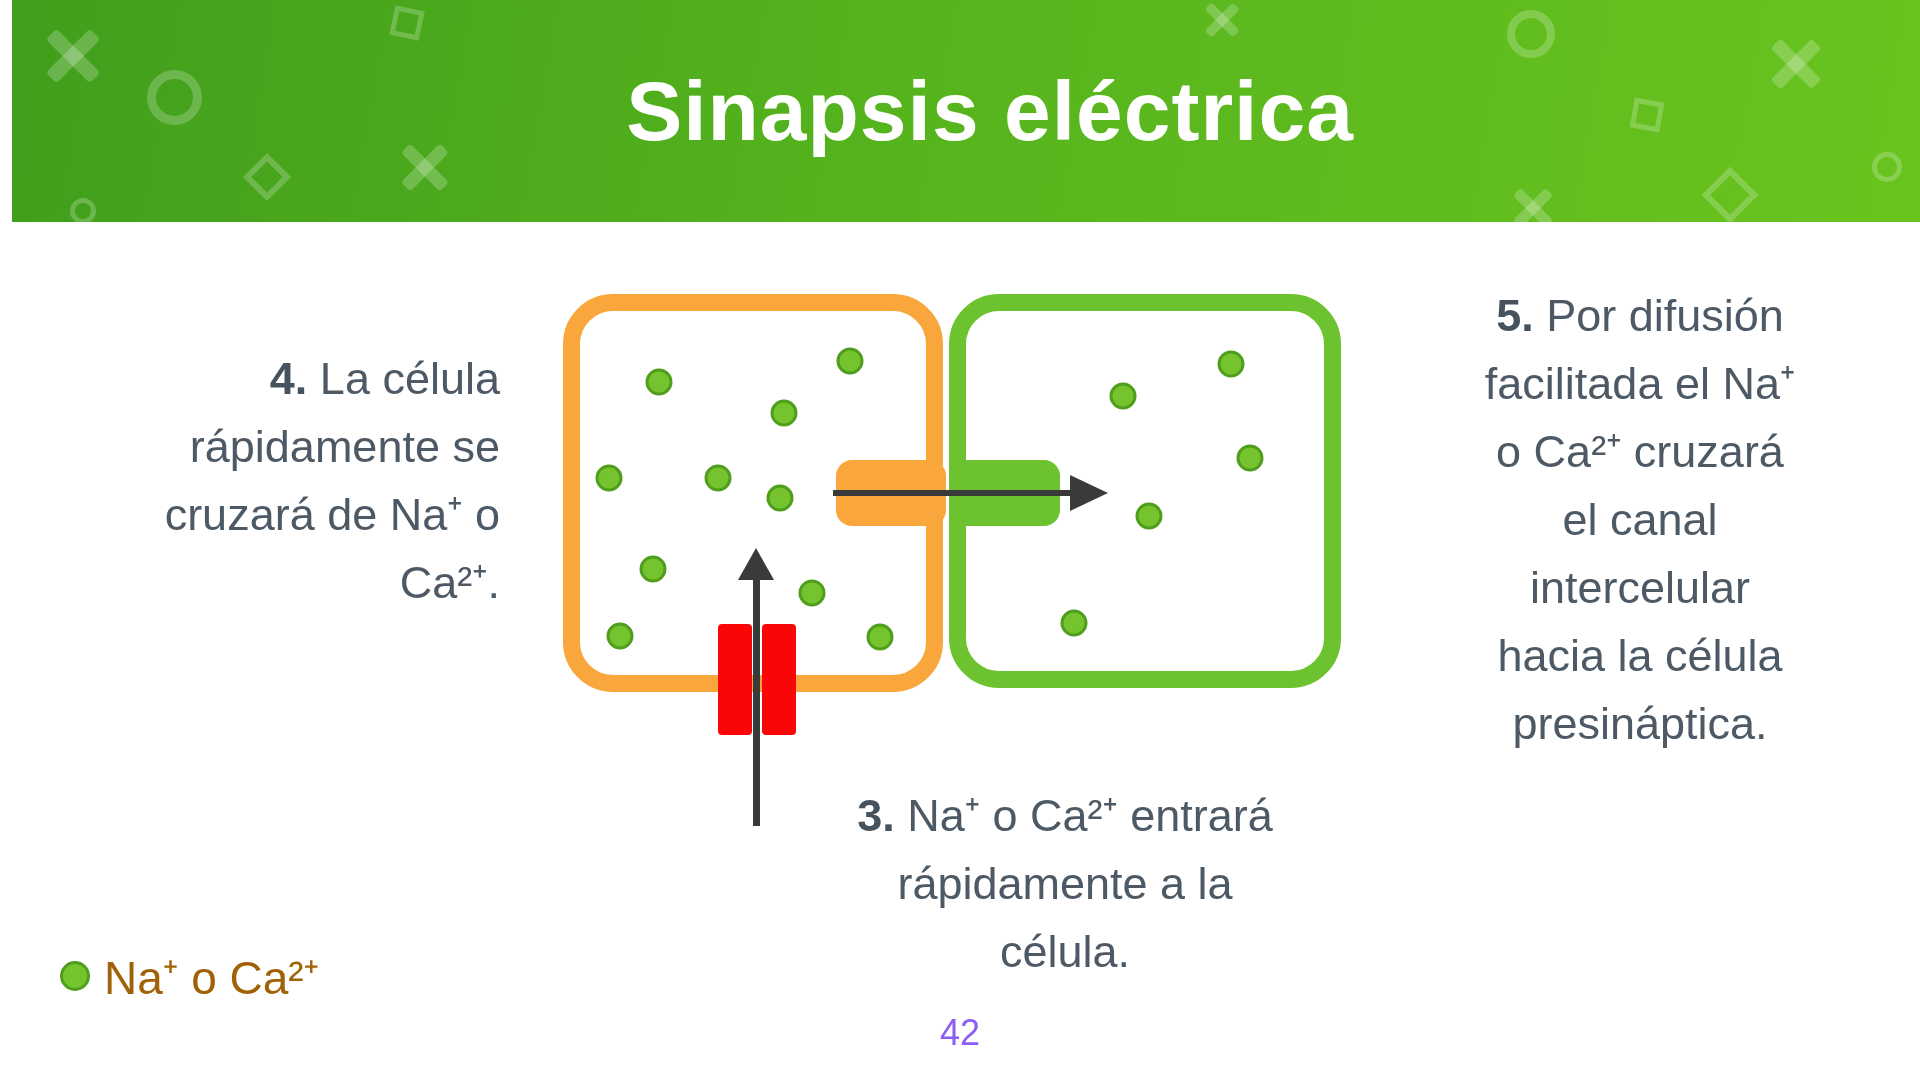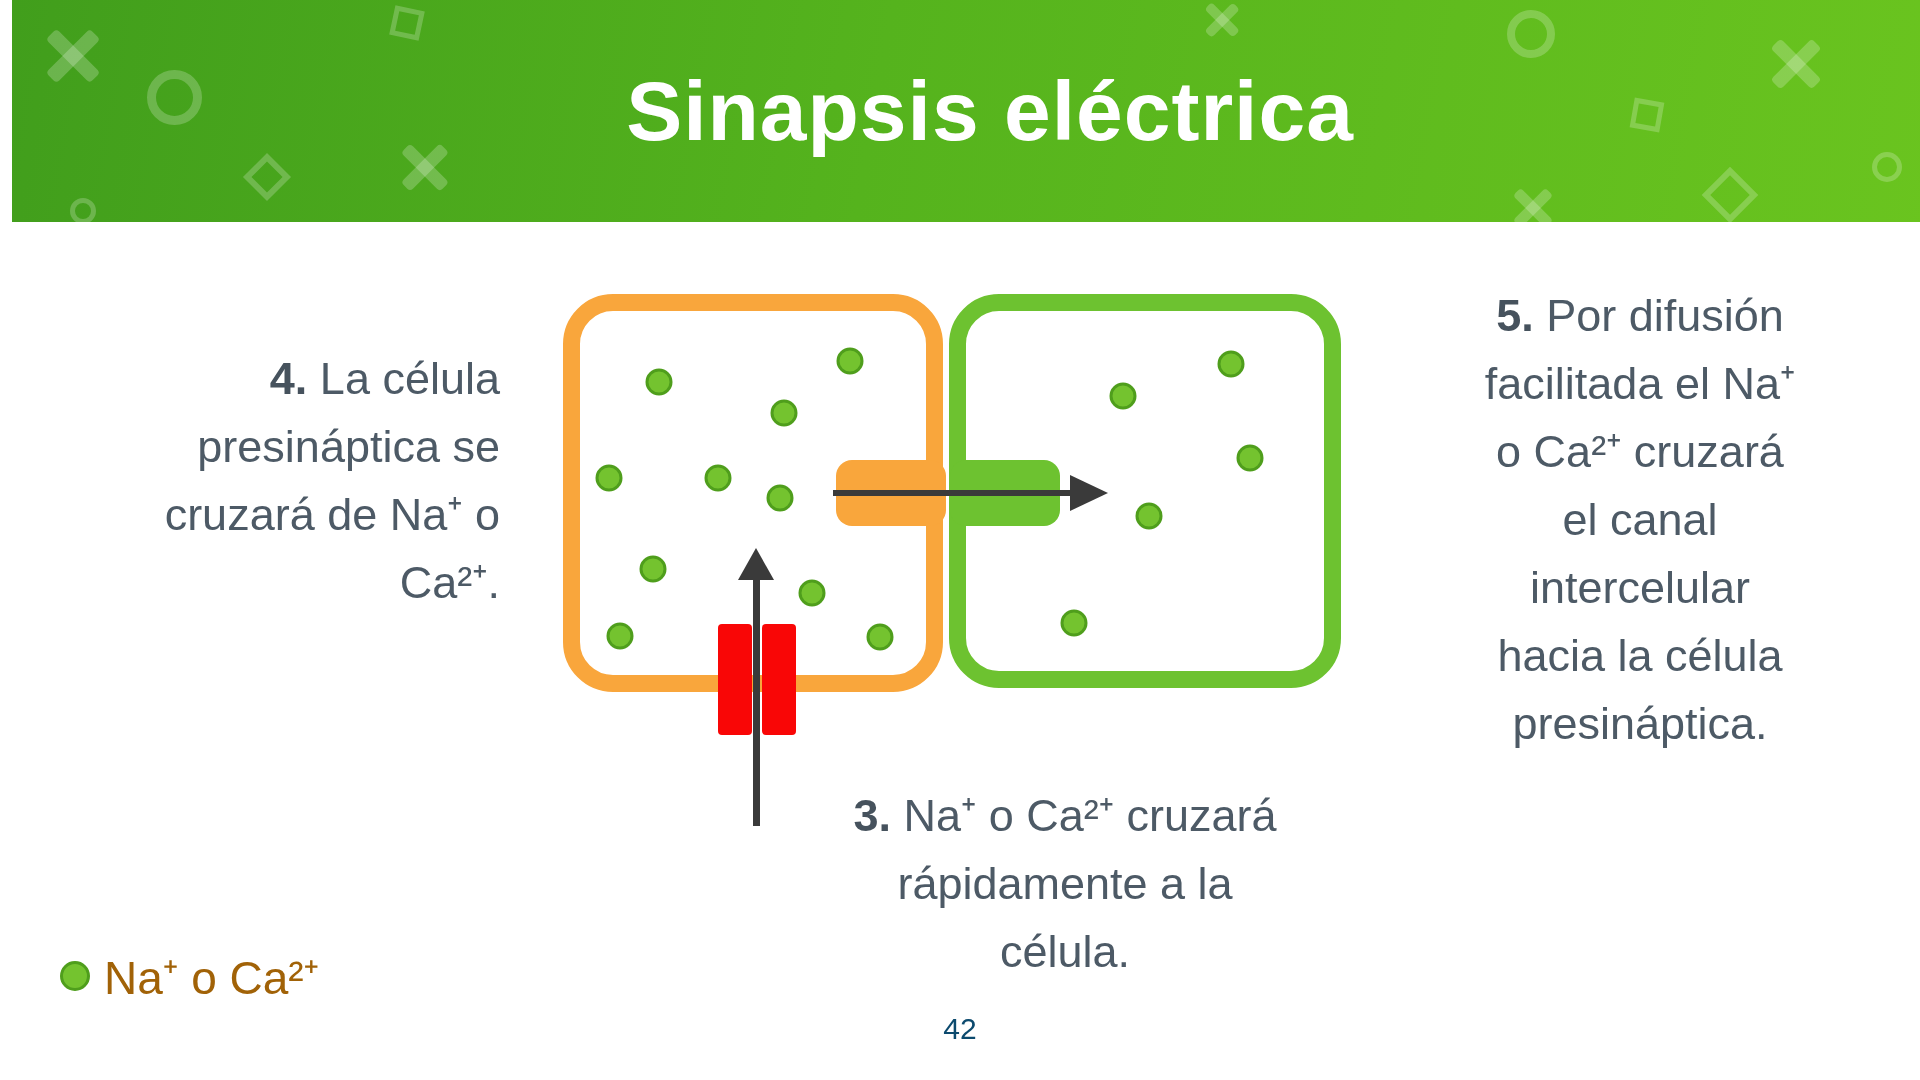--- a/index.html
+++ b/index.html
@@ -60,21 +60,21 @@
   .step strong { font-weight:bold; color:#46525D; }
   .step-4 { left:40px;   top:345px; width:460px;text-align:right; }
   .step-5 { left:1405px; top:282px; width:470px; }
   .step-3 { left:770px;  top:782px; width:590px; }
 
   .legend { position:absolute; left:60px; top:945px; display:flex; align-items:center; gap:14px;
     color:#a16207; font-size:46px; }
   .legend-dot { width:30px; height:30px; border-radius:50%; background:#74C32F; border:3px solid #4F9E1C; }
 
   .page-number { position:absolute; left:0; top:1012px; width:1920px; text-align:center;
-    color:#0c4a6e; font-size:30px; }
+    color:#8b5cf6; font-size:36px; }
 </style>
 </head>
 <body>
 
 <div class="slide">
 
   <header class="banner">
     <span class="deco-x" style="left:30px;top:25px;width:62px;height:62px"></span>
     <span class="deco-ring" style="left:135px;top:70px;width:55px;height:55px;border-width:9px"></span>
     <span class="deco-ring" style="left:58px;top:198px;width:26px;height:26px;border-width:5px"></span>
@@ -123,40 +123,40 @@
 
     <div class="arrow-h-line"></div>
     <div class="arrow-h-head"></div>
     <div class="arrow-v-line"></div>
     <div class="arrow-v-head"></div>
   </div>
 
   <div class="step step-4">
     <div><strong>4.</strong><span> La célula</span></div>
     <div>
-        <div>presináptica se</div>
+        <div>rápidamente se</div>
         <div>cruzará de Na⁺ o</div>
         <div>Ca²⁺.</div>
       </div>
   </div>
 
   <div class="step step-5">
     <div><strong>5.</strong><span> Por difusión</span></div>
     <div>
         <div>facilitada el Na⁺</div>
         <div>o Ca²⁺ cruzará</div>
         <div>el canal</div>
         <div>intercelular</div>
         <div>hacia la célula</div>
         <div>presináptica.</div>
       </div>
   </div>
 
   <div class="step step-3">
-    <div><strong>3.</strong><span> Na⁺ o Ca²⁺ cruzará</span></div>
+    <div><strong>3.</strong><span> Na⁺ o Ca²⁺ entrará</span></div>
     <div>
         <div>rápidamente a la</div>
         <div>célula.</div>
       </div>
   </div>
 
   <div class="legend">
     <span class="legend-dot"></span>
     <span>Na⁺ o Ca²⁺</span>
   </div>

